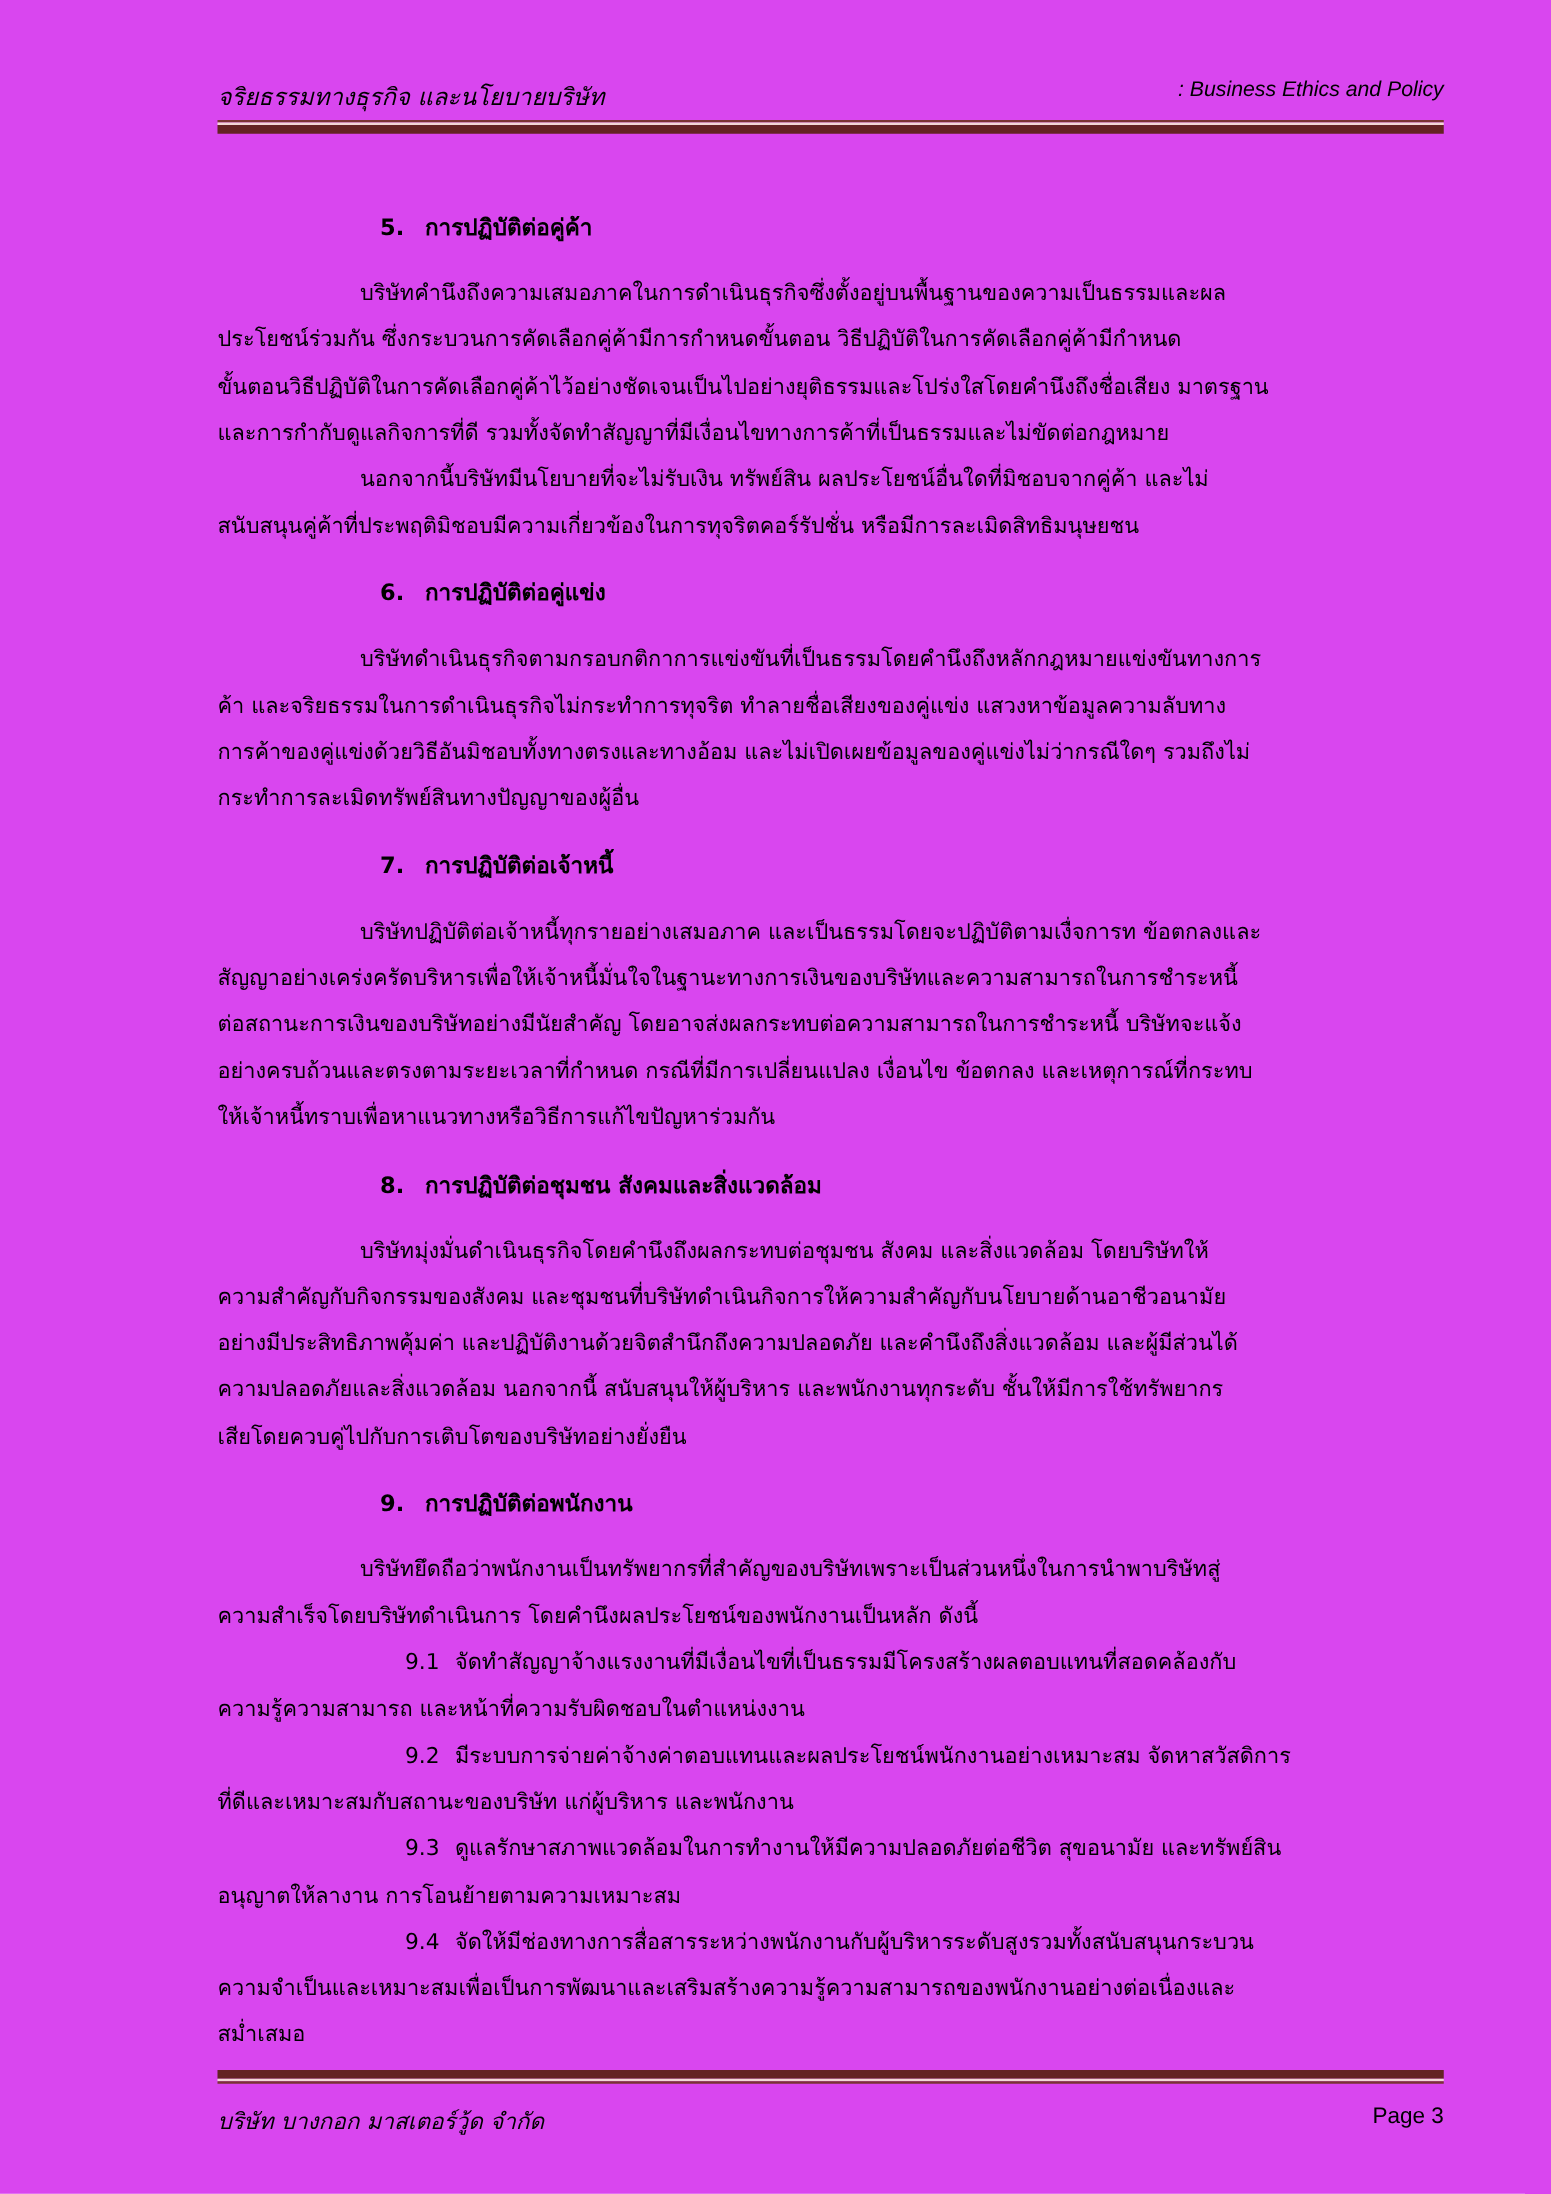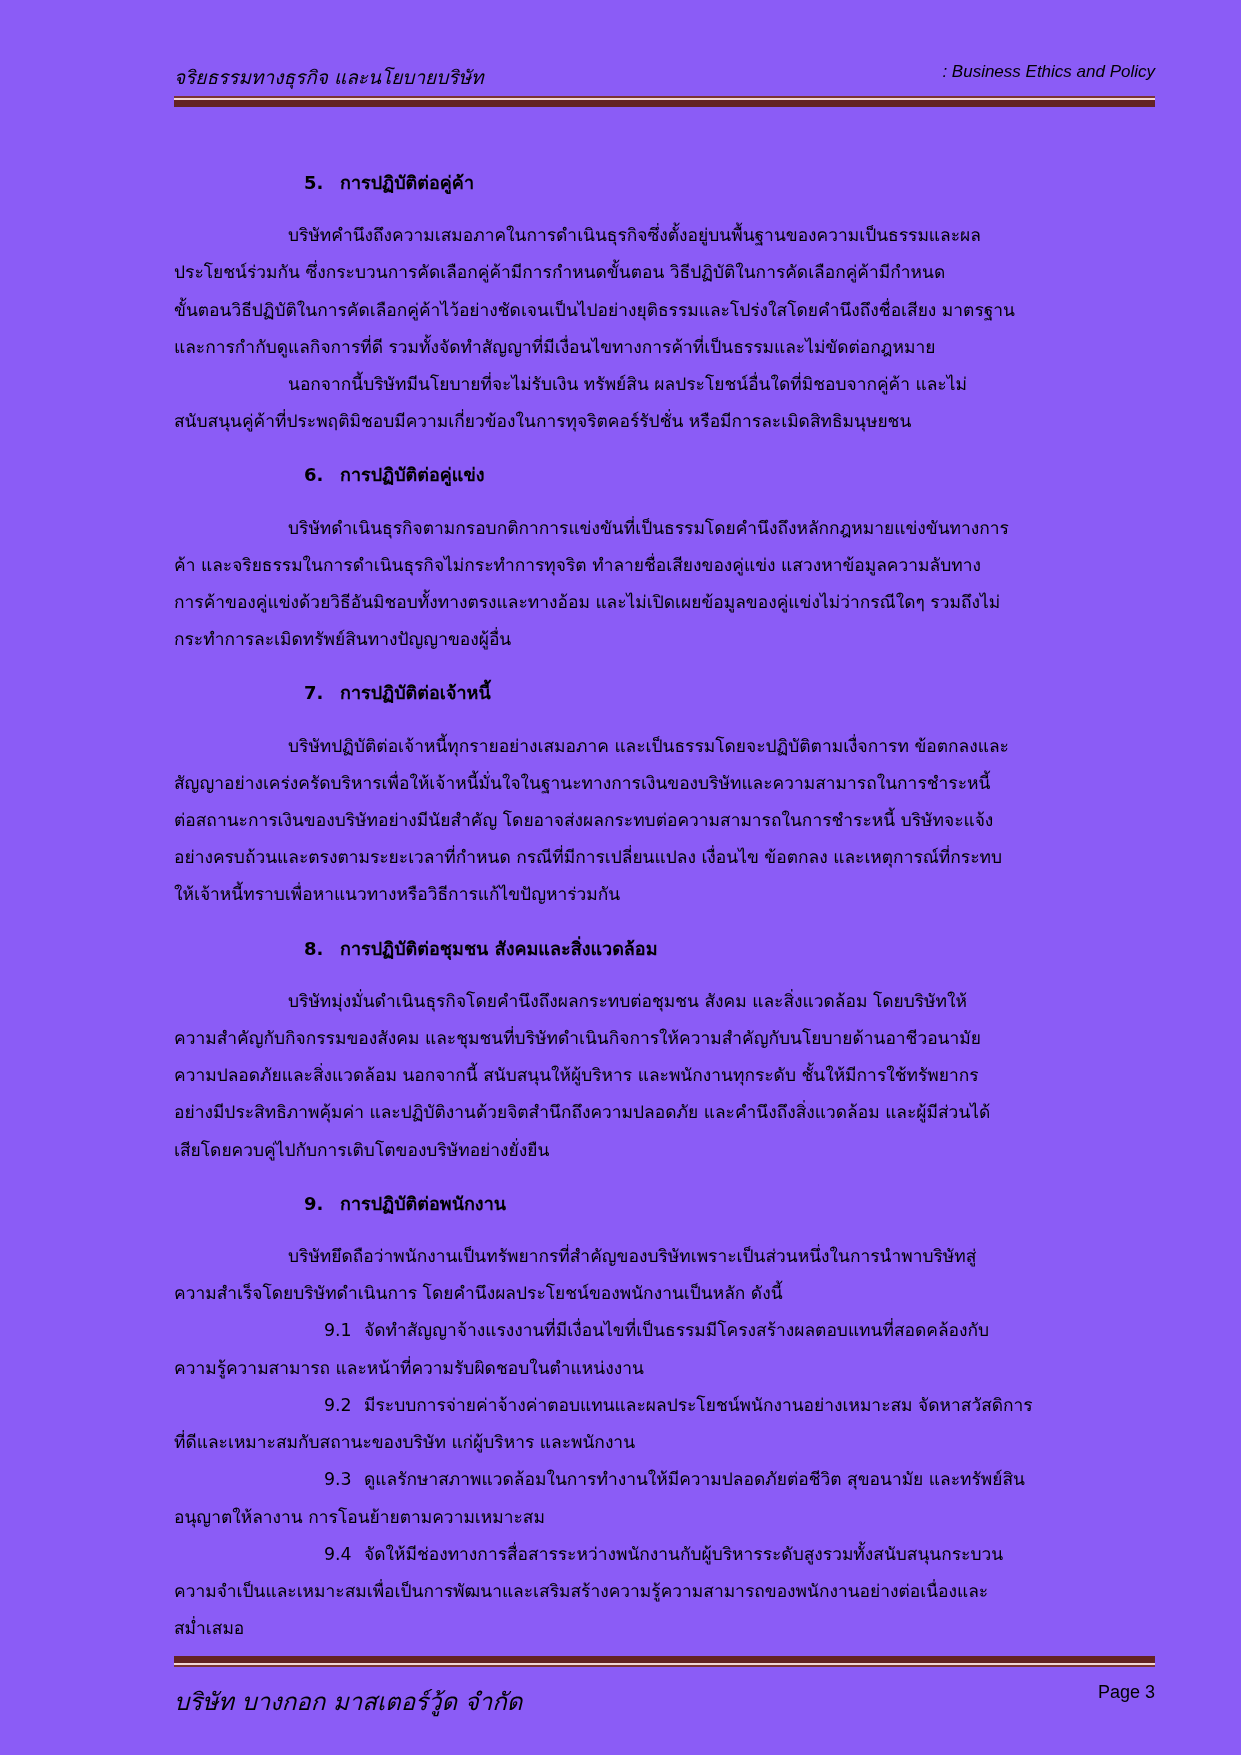--- a/index.html
+++ b/index.html
@@ -1,18 +1,18 @@
 <!DOCTYPE html>
 <html><head>
 <meta charset="utf-8">
 <style>
   html, body { margin: 0; padding: 0; background: #ffffff; }
   body { width: 1241px; height: 1755px; position: relative; overflow: hidden;
          font-family: "DejaVu Sans", "Liberation Sans", sans-serif; color: #000; }
-  .page { position: absolute; left: 0; top: 0; width: 1241px; height: 1755px; background: #8b5cf6; }
+  .page { position: absolute; left: 0; top: 0; width: 1241px; height: 1755px; background: #d946ef; }
 
   .header-text { position: absolute; top: 62px; font-size: 19px; font-style: italic; color: #000; white-space: nowrap; }
   .header-left { left: 174px; font-family: "DejaVu Sans", sans-serif; }
   .header-right { right: 86px; font-family: "Liberation Sans", sans-serif; font-size: 17px; }
 
   .rule { position: absolute; left: 174px; width: 981px; }
   .rule .thin { height: 2px; background: #7a3333; }
   .rule .gap { height: 2px; background: #f2d6d6; }
   .rule .thick { height: 7px; background: #632323; }
   .rule-top { top: 96px; }
@@ -21,21 +21,21 @@
 
   .content { position: absolute; left: 174px; top: 148px; width: 981px; font-size: 17.4px; line-height: 37.2px; }
   .heading { font-weight: bold; padding-left: 114px; margin: 16px; font-size: 18px; }
   .heading .num { display: inline-block; width: 36px; }
   .para { margin: 0; text-align: justify; text-align-last: left; }
   .para .indent { display: inline-block; width: 114px; }
   .para .subindent { display: inline-block; width: 150px; }
   .para .subnum { display: inline-block; width: 40px; }
   .line { display: block; white-space: nowrap; overflow: hidden; }
 
-  .footer-text { position: absolute; top: 1682px; font-size: 24px; white-space: nowrap; }
+  .footer-text { position: absolute; top: 1682px; font-size: 18px; white-space: nowrap; }
   .footer-left { left: 174px; font-style: italic; }
   .footer-right { right: 86px; font-family: "Liberation Sans", sans-serif; font-size: 18px; }
 </style>
 </head>
 <body>
 
 <div class="page">
 
   <div class="header-text header-left">จริยธรรมทางธุรกิจ และนโยบายบริษัท</div>
   <div class="header-text header-right">: Business Ethics and Policy</div>
@@ -82,22 +82,22 @@
       <span class="line">อย่างครบถ้วนและตรงตามระยะเวลาที่กำหนด กรณีที่มีการเปลี่ยนแปลง เงื่อนไข ข้อตกลง และเหตุการณ์ที่กระทบ</span>
       <span class="line">ให้เจ้าหนี้ทราบเพื่อหาแนวทางหรือวิธีการแก้ไขปัญหาร่วมกัน</span>
     </p>
 
     <p class="heading">
       <span class="num">8.</span><span>การปฏิบัติต่อชุมชน สังคมและสิ่งแวดล้อม</span>
     </p>
     <p class="para">
       <span class="line"><span class="indent"></span><span>บริษัทมุ่งมั่นดำเนินธุรกิจโดยคำนึงถึงผลกระทบต่อชุมชน    สังคม    และสิ่งแวดล้อม    โดยบริษัทให้</span></span>
       <span class="line">ความสำคัญกับกิจกรรมของสังคม      และชุมชนที่บริษัทดำเนินกิจการให้ความสำคัญกับนโยบายด้านอาชีวอนามัย</span>
+      <span class="line">อย่างมีประสิทธิภาพคุ้มค่า  และปฏิบัติงานด้วยจิตสำนึกถึงความปลอดภัย  และคำนึงถึงสิ่งแวดล้อม  และผู้มีส่วนได้</span>
       <span class="line">ความปลอดภัยและสิ่งแวดล้อม  นอกจากนี้  สนับสนุนให้ผู้บริหาร  และพนักงานทุกระดับ  ชั้นให้มีการใช้ทรัพยากร</span>
-      <span class="line">อย่างมีประสิทธิภาพคุ้มค่า  และปฏิบัติงานด้วยจิตสำนึกถึงความปลอดภัย  และคำนึงถึงสิ่งแวดล้อม  และผู้มีส่วนได้</span>
       <span class="line">เสียโดยควบคู่ไปกับการเติบโตของบริษัทอย่างยั่งยืน</span>
     </p>
 
     <p class="heading">
       <span class="num">9.</span><span>การปฏิบัติต่อพนักงาน</span>
     </p>
     <p class="para">
       <span class="line"><span class="indent"></span><span>บริษัทยึดถือว่าพนักงานเป็นทรัพยากรที่สำคัญของบริษัทเพราะเป็นส่วนหนึ่งในการนำพาบริษัทสู่</span></span>
       <span class="line">ความสำเร็จโดยบริษัทดำเนินการ โดยคำนึงผลประโยชน์ของพนักงานเป็นหลัก ดังนี้</span>
     </p>

